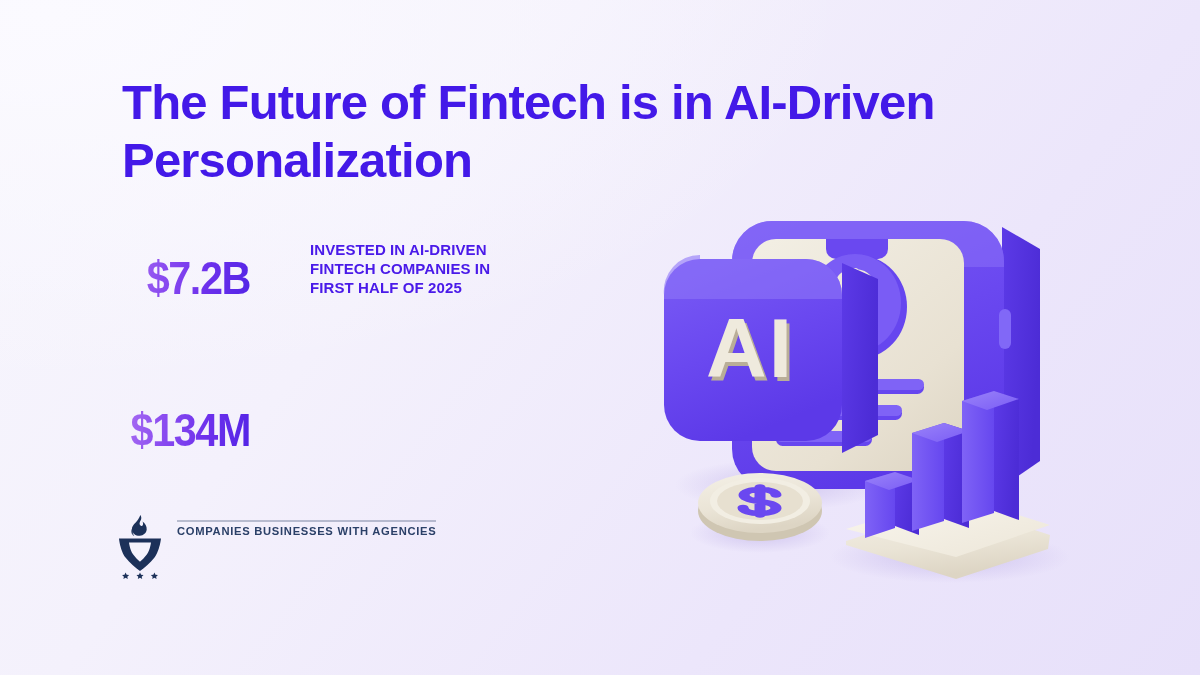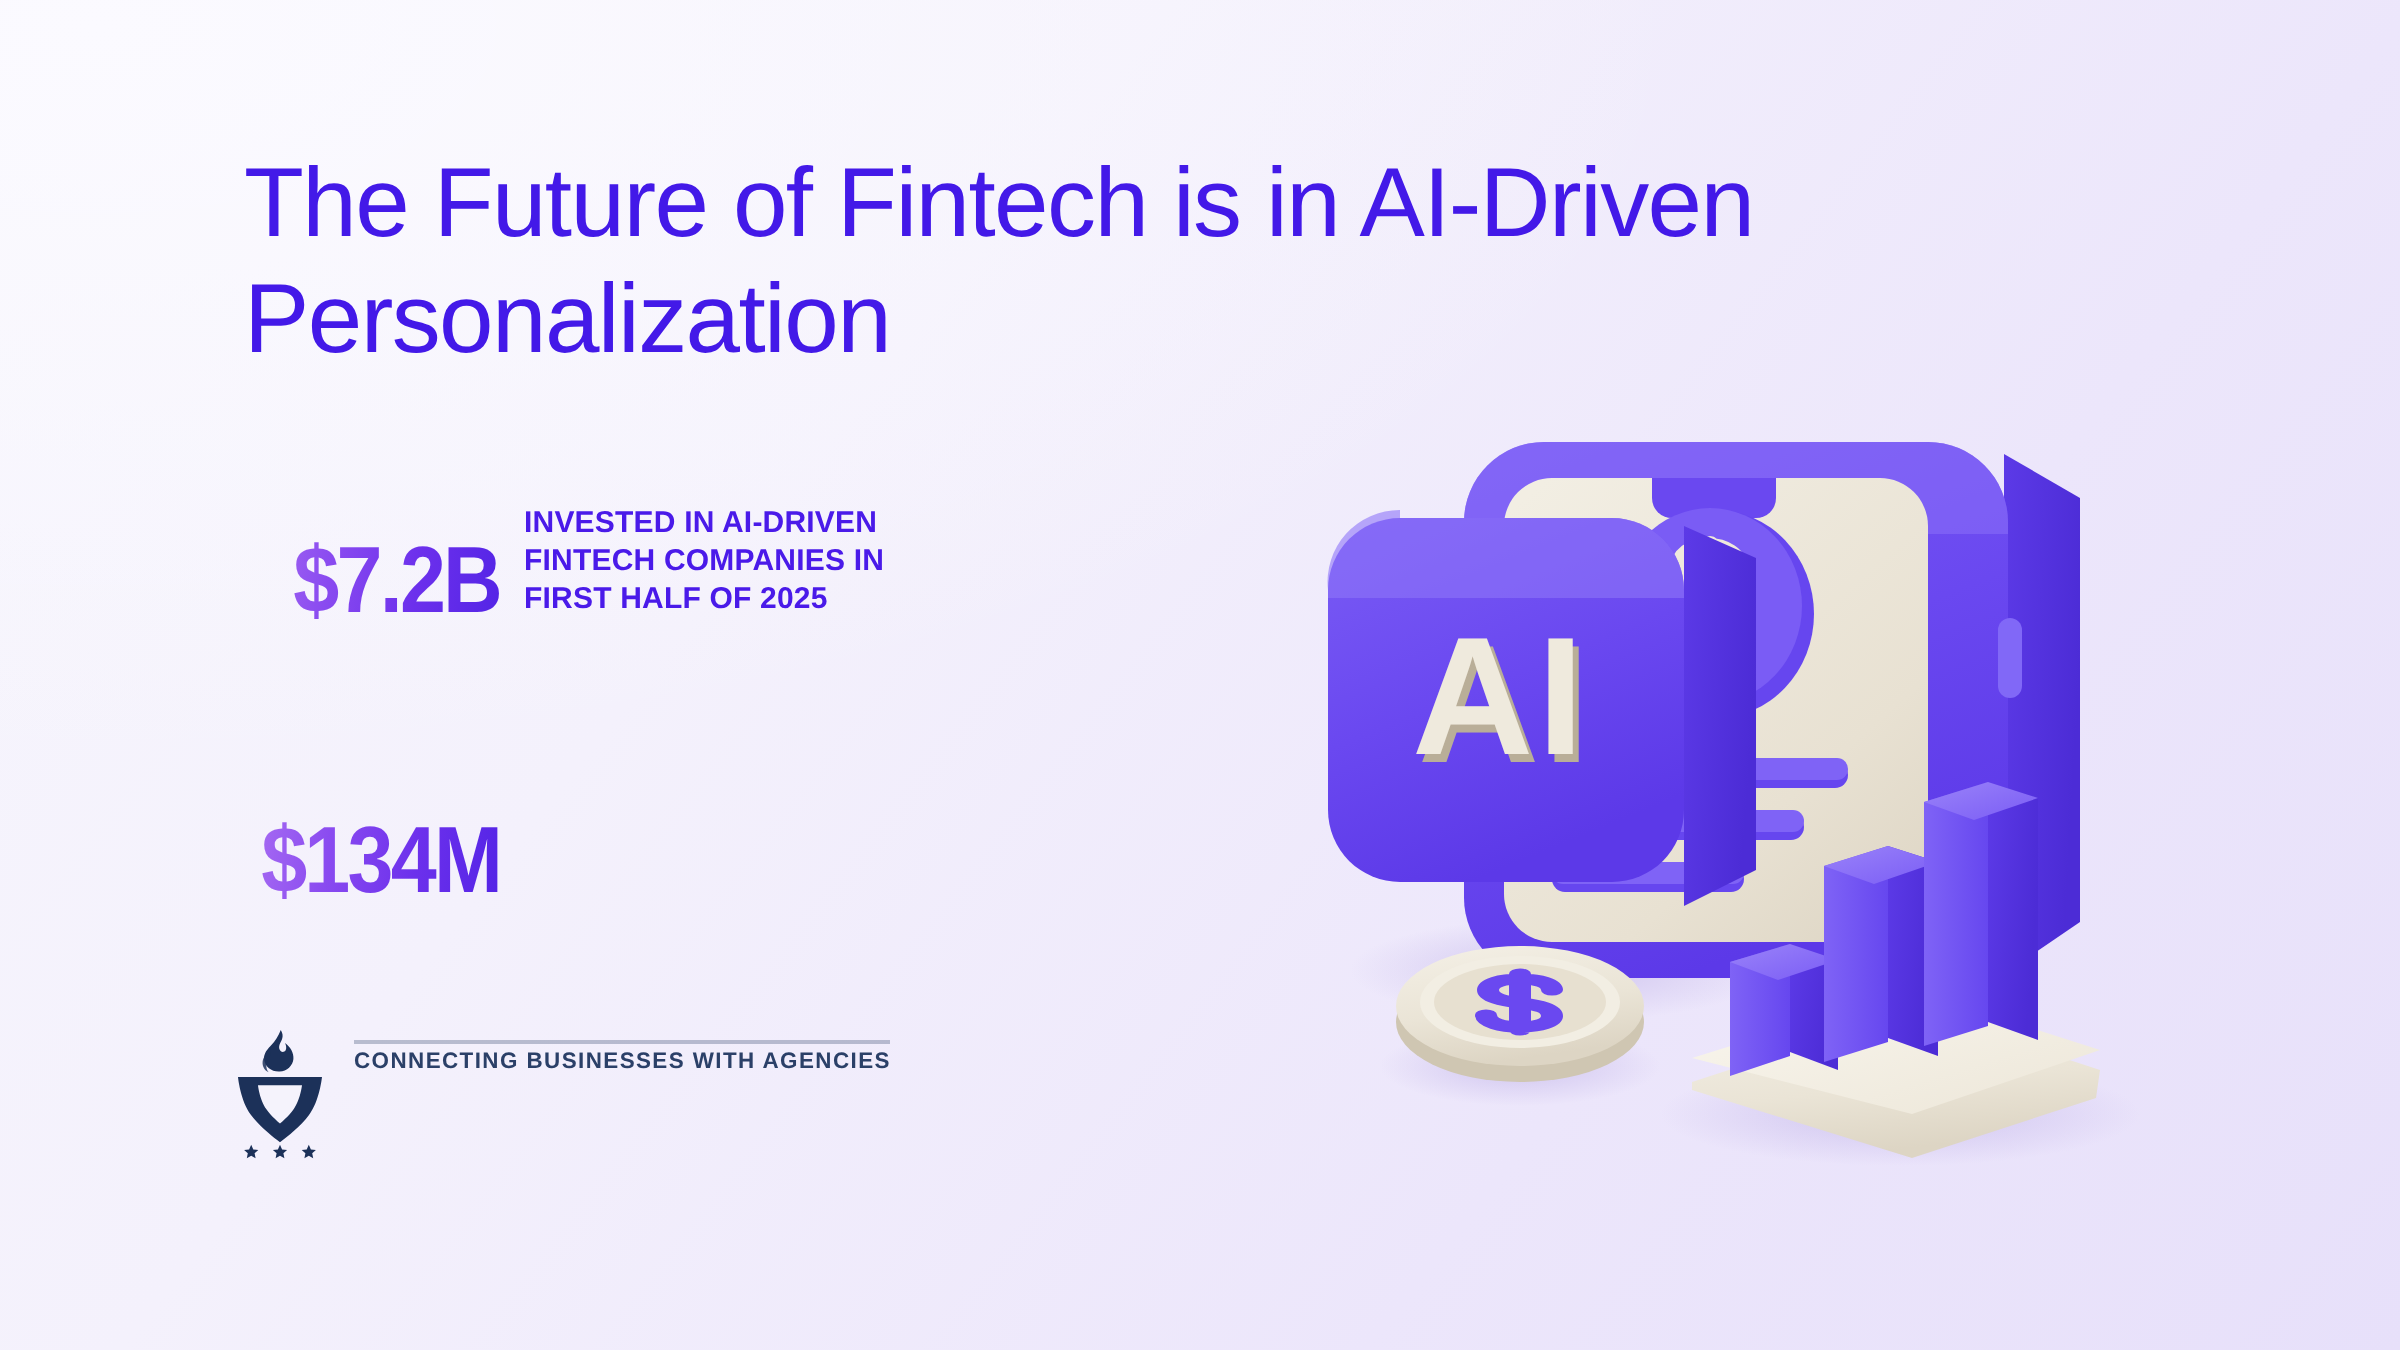--- a/index.html
+++ b/index.html
@@ -19,35 +19,35 @@
       linear-gradient(128deg, #f7f6fd 0%, #f4f1fc 34%, #ece6fb 70%, #e7e0fa 100%);
     overflow:hidden;
   }
 
   
   #title {
     position:absolute;
     left:122px; top:74px;
     width:950px;
     font-size:49px;
-    font-weight:normal;
+    font-weight:bold;
     line-height:1.18;
     letter-spacing:-0.8px;
     color:#4319e8;
   }
 
   
   .stat {
     position:absolute;
     left:110px;
     width:500px;
     display:flex;
     align-items:flex-start;
   }
-  #stat-0 { top:252px; }
+  #stat-0 { top:240px;gap:48px; }
   #stat-1 { top:392px; }
 
   .stat-value {
     width:140px;
     flex:0 0 140px;
     text-align:right;
     font-size:47px;
     font-weight:bold;
     line-height:1;
     letter-spacing:-1.6px;
@@ -138,21 +138,21 @@
 
         <g fill="#1c3159">
           <path d="M12.6 63.4 l1.05 2.3 2.5 0.25 -1.85 1.7 0.5 2.45 -2.2 -1.25 -2.2 1.25 0.5 -2.45 -1.85 -1.7 2.5 -0.25 z"></path>
           <path d="M27.0 63.4 l1.05 2.3 2.5 0.25 -1.85 1.7 0.5 2.45 -2.2 -1.25 -2.2 1.25 0.5 -2.45 -1.85 -1.7 2.5 -0.25 z"></path>
           <path d="M41.4 63.4 l1.05 2.3 2.5 0.25 -1.85 1.7 0.5 2.45 -2.2 -1.25 -2.2 1.25 0.5 -2.45 -1.85 -1.7 2.5 -0.25 z"></path>
         </g>
       </svg>
     </div>
     <div id="logo-text">
       <div id="logo-divider"></div>
-      <div id="logo-tagline">CONNECTING BUSINESSES WITH AGENCIES</div>
+      <div id="logo-tagline">COMPANIES BUSINESSES WITH AGENCIES</div>
     </div>
   </div>
 
   <div id="art">
     <svg viewBox="0 0 430 410" aria-hidden="true">
       <defs>
         <linearGradient id="gPurpFace" x1="0" y1="0" x2="0.4" y2="1">
           <stop offset="0" stop-color="#7a5cf5"></stop>
           <stop offset="55%" stop-color="#6a48f0"></stop>
           <stop offset="100%" stop-color="#5c39e8"></stop>

